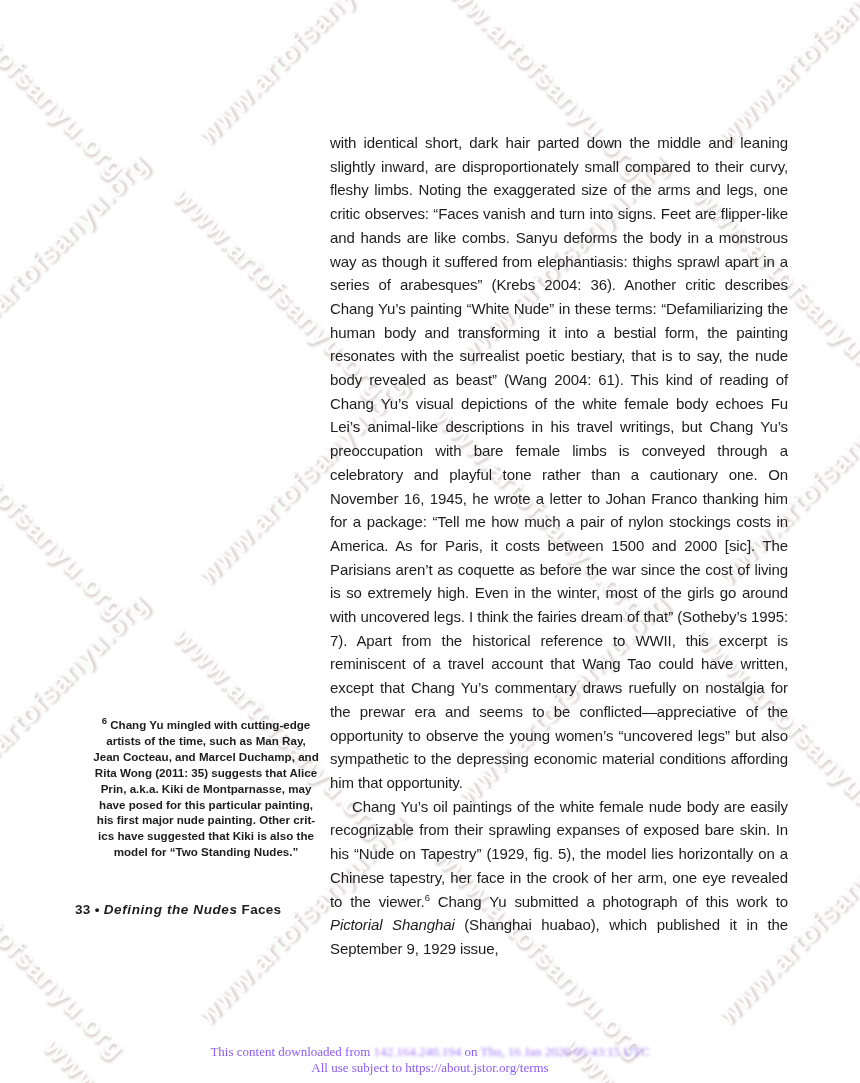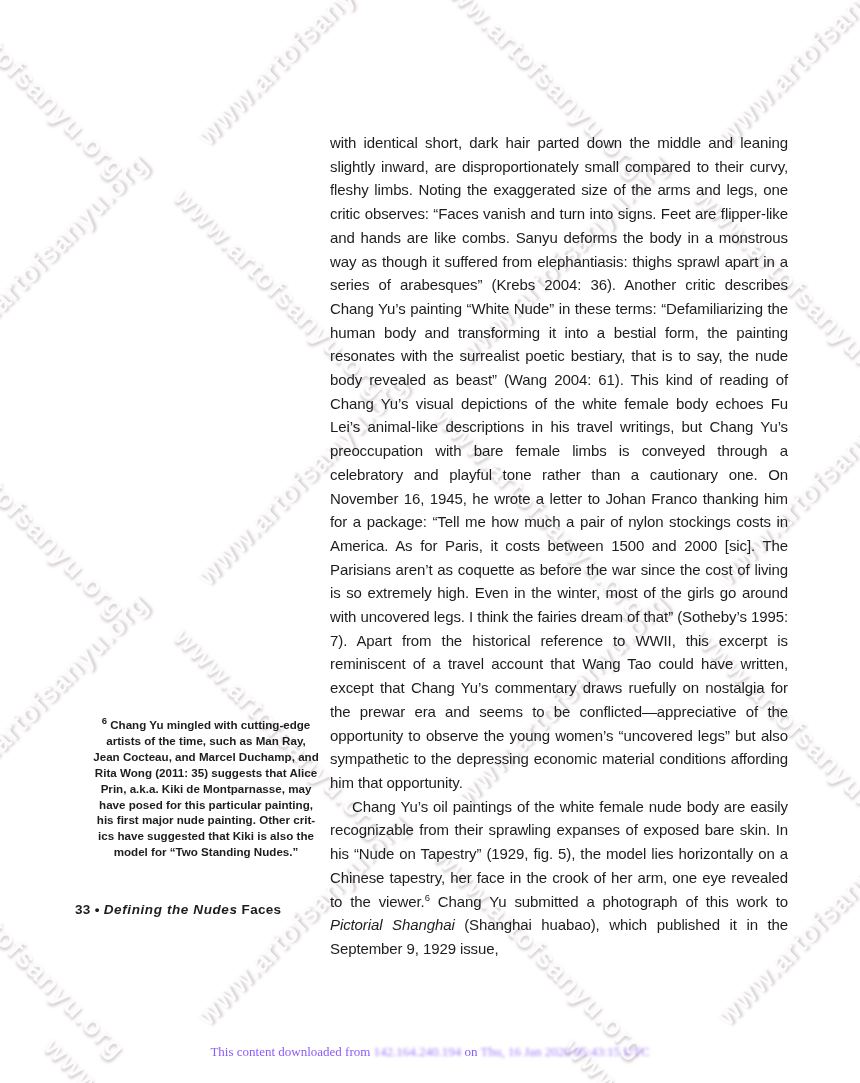--- a/index.html
+++ b/index.html
@@ -133,15 +133,18 @@
   </div>
 
   <div class="page-footer">
     <span>33 • </span><span class="title-italic">Defining the Nudes</span><span> Faces</span>
   </div>
 
   <div class="jstor-notice">
     <div>
       <span>This content downloaded from </span><span class="redacted">142.164.240.194</span><span> on </span><span class="redacted">Thu, 16 Jan 2020 05:43:15 UTC</span>
     </div>
+    <div>
+      <span>All use subject to https://about.jstor.org/terms</span>
+    </div>
   </div>
 
 </div>
 
 </body></html>

